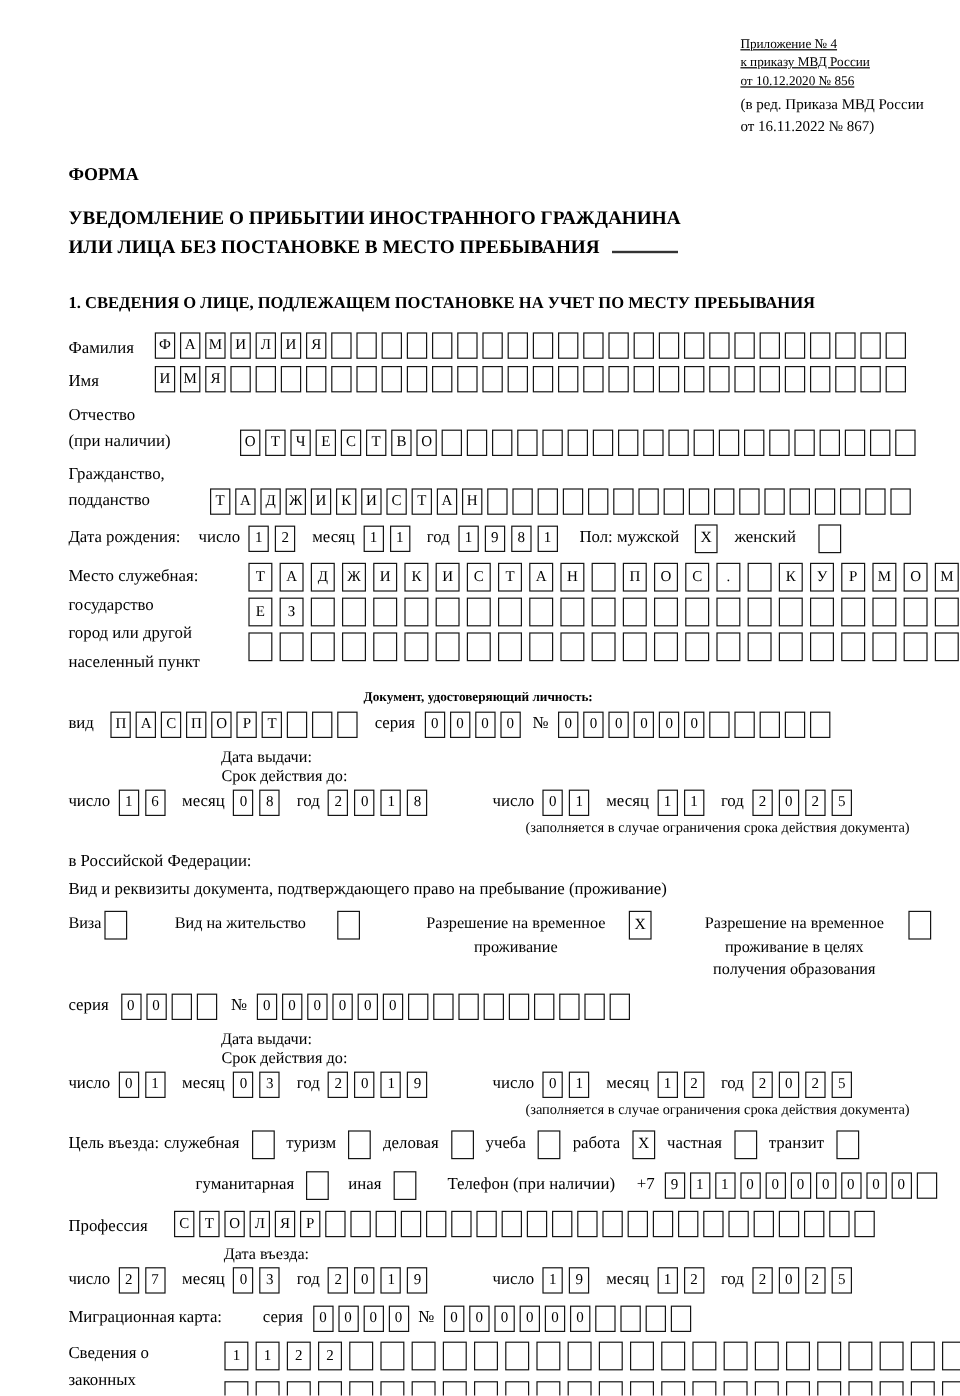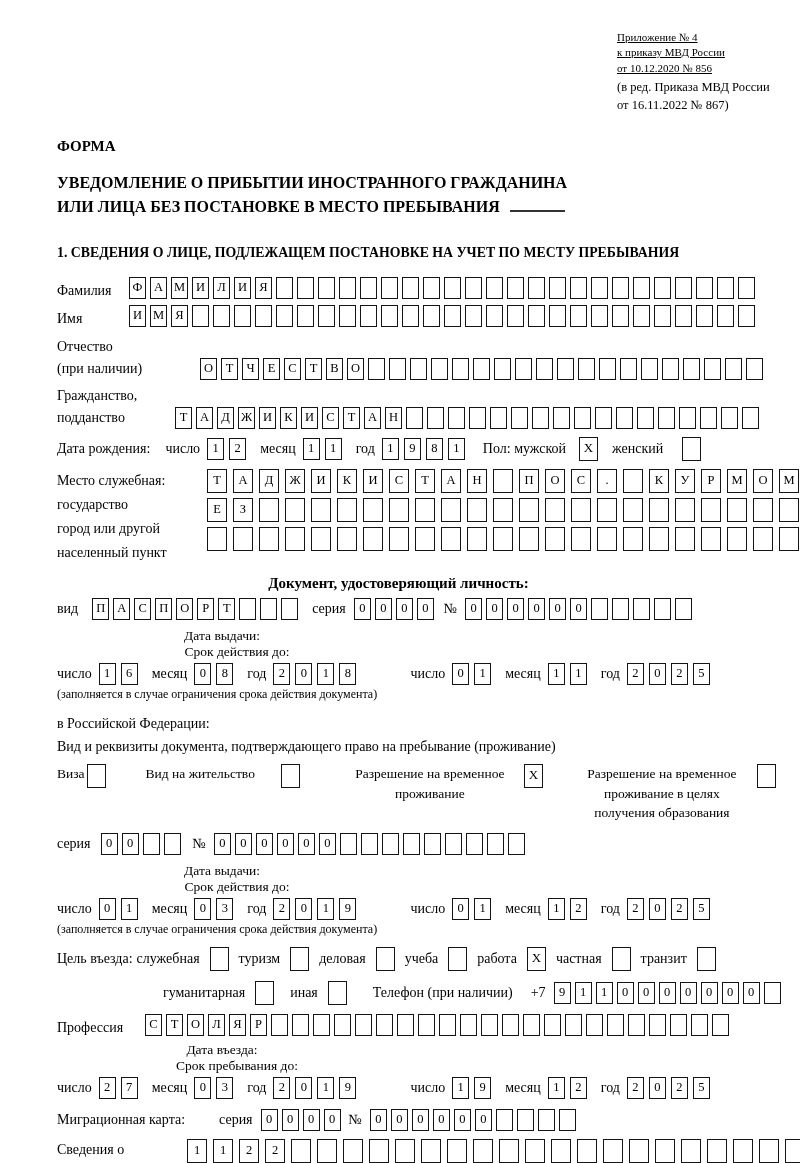--- a/index.html
+++ b/index.html
@@ -23,32 +23,32 @@
     box-sizing:border-box; width:17px; height:22px; border:1.6px solid #151515;
     margin-right:4px; text-align:center; font-size:12.5px; line-height:18px;
     background:#fff; flex:0 0 auto;
   }
   .wide .cell { width:20px; margin-right:6px; height:24px; line-height:20px; }
   .box {
     box-sizing:border-box; display:inline-block; width:19px; height:24px;
     border:1.6px solid #151515; text-align:center; font-size:13px; line-height:20px;
     vertical-align:middle; margin-left:6px; background:#fff;
   }
-  .doc-heading { text-align:center; font-weight:bold; font-size:15px; margin:10px 0 6px 0; padding-right:60px; }
+  .doc-heading { text-align:center; font-weight:bold; font-size:11px; margin:10px 0 6px 0; padding-right:60px; }
   .dhead { display:flex; margin-top:8px;flex-direction:column; }
   .dhead > div { text-align:center; font-size:13.5px; }
   .dhead .dl { width:330px; }
   .dhead .dr { width:360px; }
   .daterow { display:flex; align-items:center; margin-top:3px; }
   .dategrp { display:flex; align-items:center; }
   .dategrp .dlabel { margin:0 7px 0 0; }
   .dategrp .cells { margin-right:9px; }
   .dategrp .cell { margin-right:5px; }
   .rgap { width:40px; }
-  .note-r { text-align:left; font-size:12px; padding-right:42px; margin-top:2px; }
+  .note-r { text-align:right; font-size:12px; padding-right:42px; margin-top:2px; }
   .intro { font-size:14px; line-height:1.65; margin-top:10px; }
   .permits { display:flex; align-items:flex-start; margin-top:6px;gap:16px; }
   .permits .pitem { display:flex; align-items:flex-start; margin-right:14px; }
   .pcap { text-align:center; line-height:1.45; font-size:13.5px; }
   .purpose { display:flex; align-items:center; flex-wrap:nowrap; margin-top:10px; }
   .purpose .plbl { margin-right:4px; }
   .purpose .pbox { margin-right:10px; }
   .indent { margin-left:106px; }
   .phone-pre { margin:0 8px 0 14px; }
   .legal { display:flex; align-items:flex-start; margin-top:8px; }
@@ -595,21 +595,20 @@
       <span class="cell"></span>
       <span class="cell"></span>
       <span class="cell"></span>
       <span class="cell"></span>
       <span class="cell"></span>
     </div>
 </div>
 
 <div class="dhead" style="margin-top:4px">
   <div class="dl">Дата въезда:</div>
-  <div class="dr">Срок пребывания до:</div>
 </div>
 <div class="daterow">
   <div class="dategrp">
     <span class="dlabel">число</span>
     <span class="cells">
         <span class="cell">2</span>
         <span class="cell">7</span>
       </span>
     <span class="dlabel">месяц</span>
     <span class="cells">

